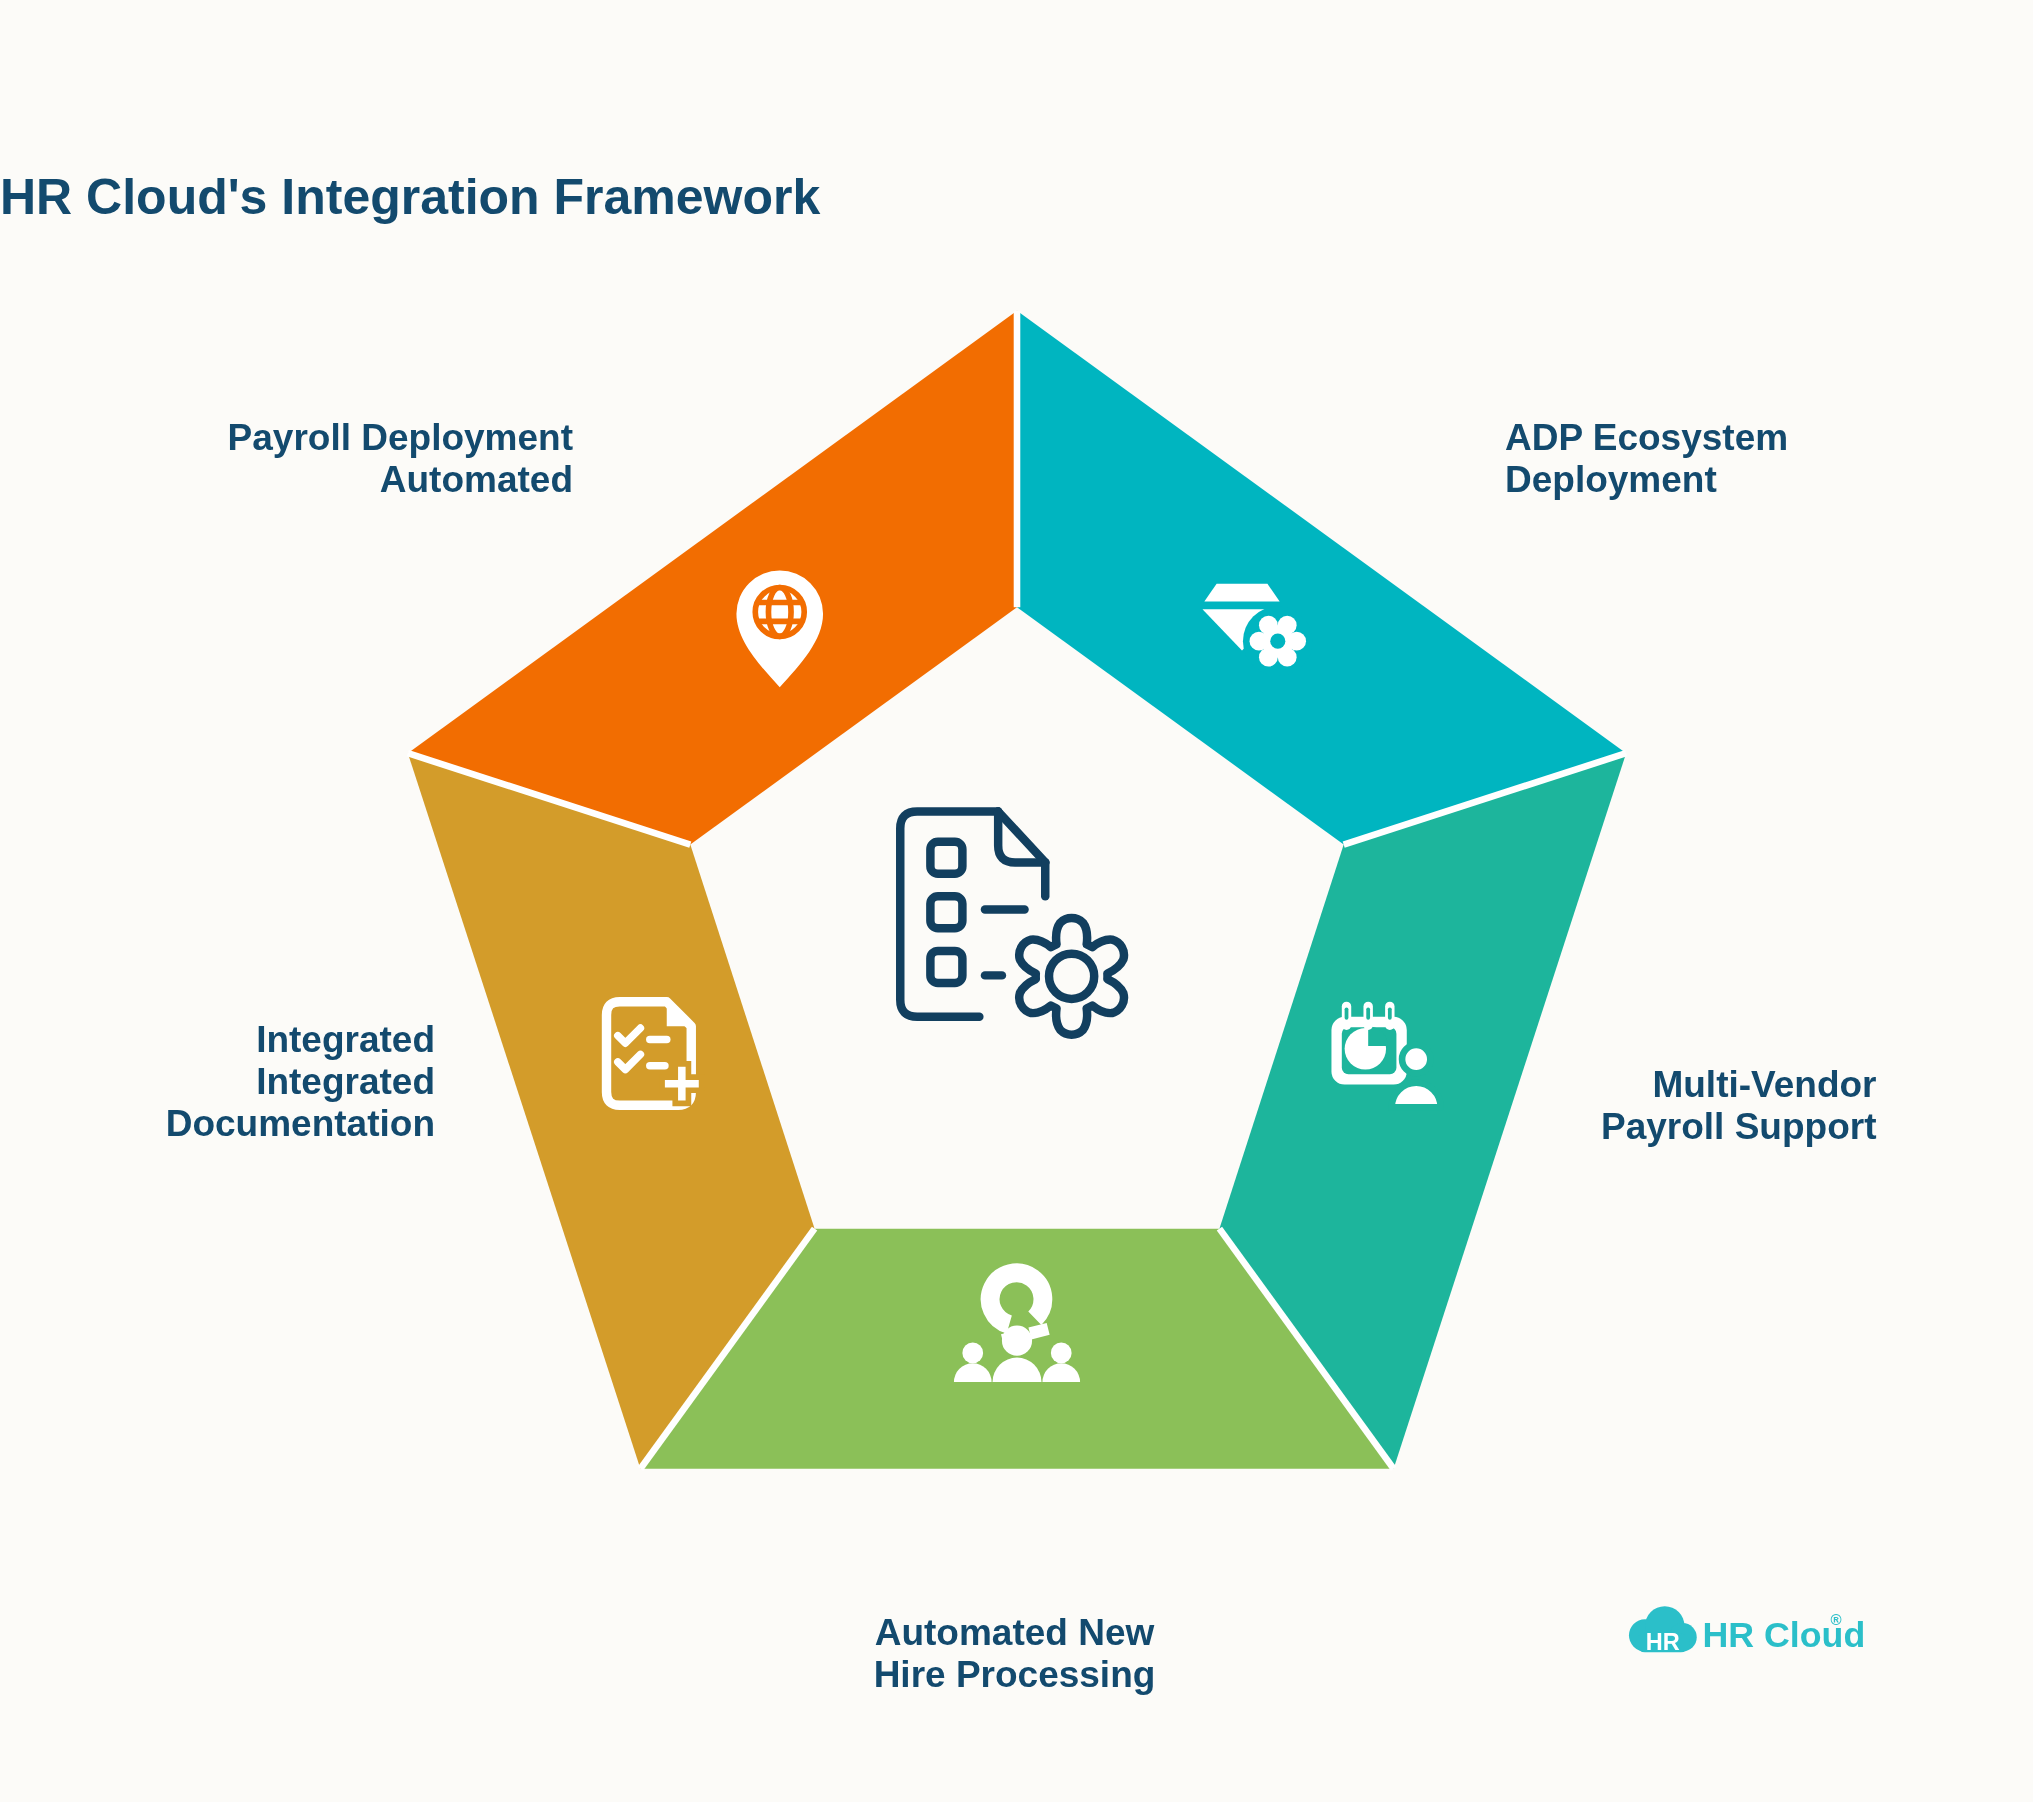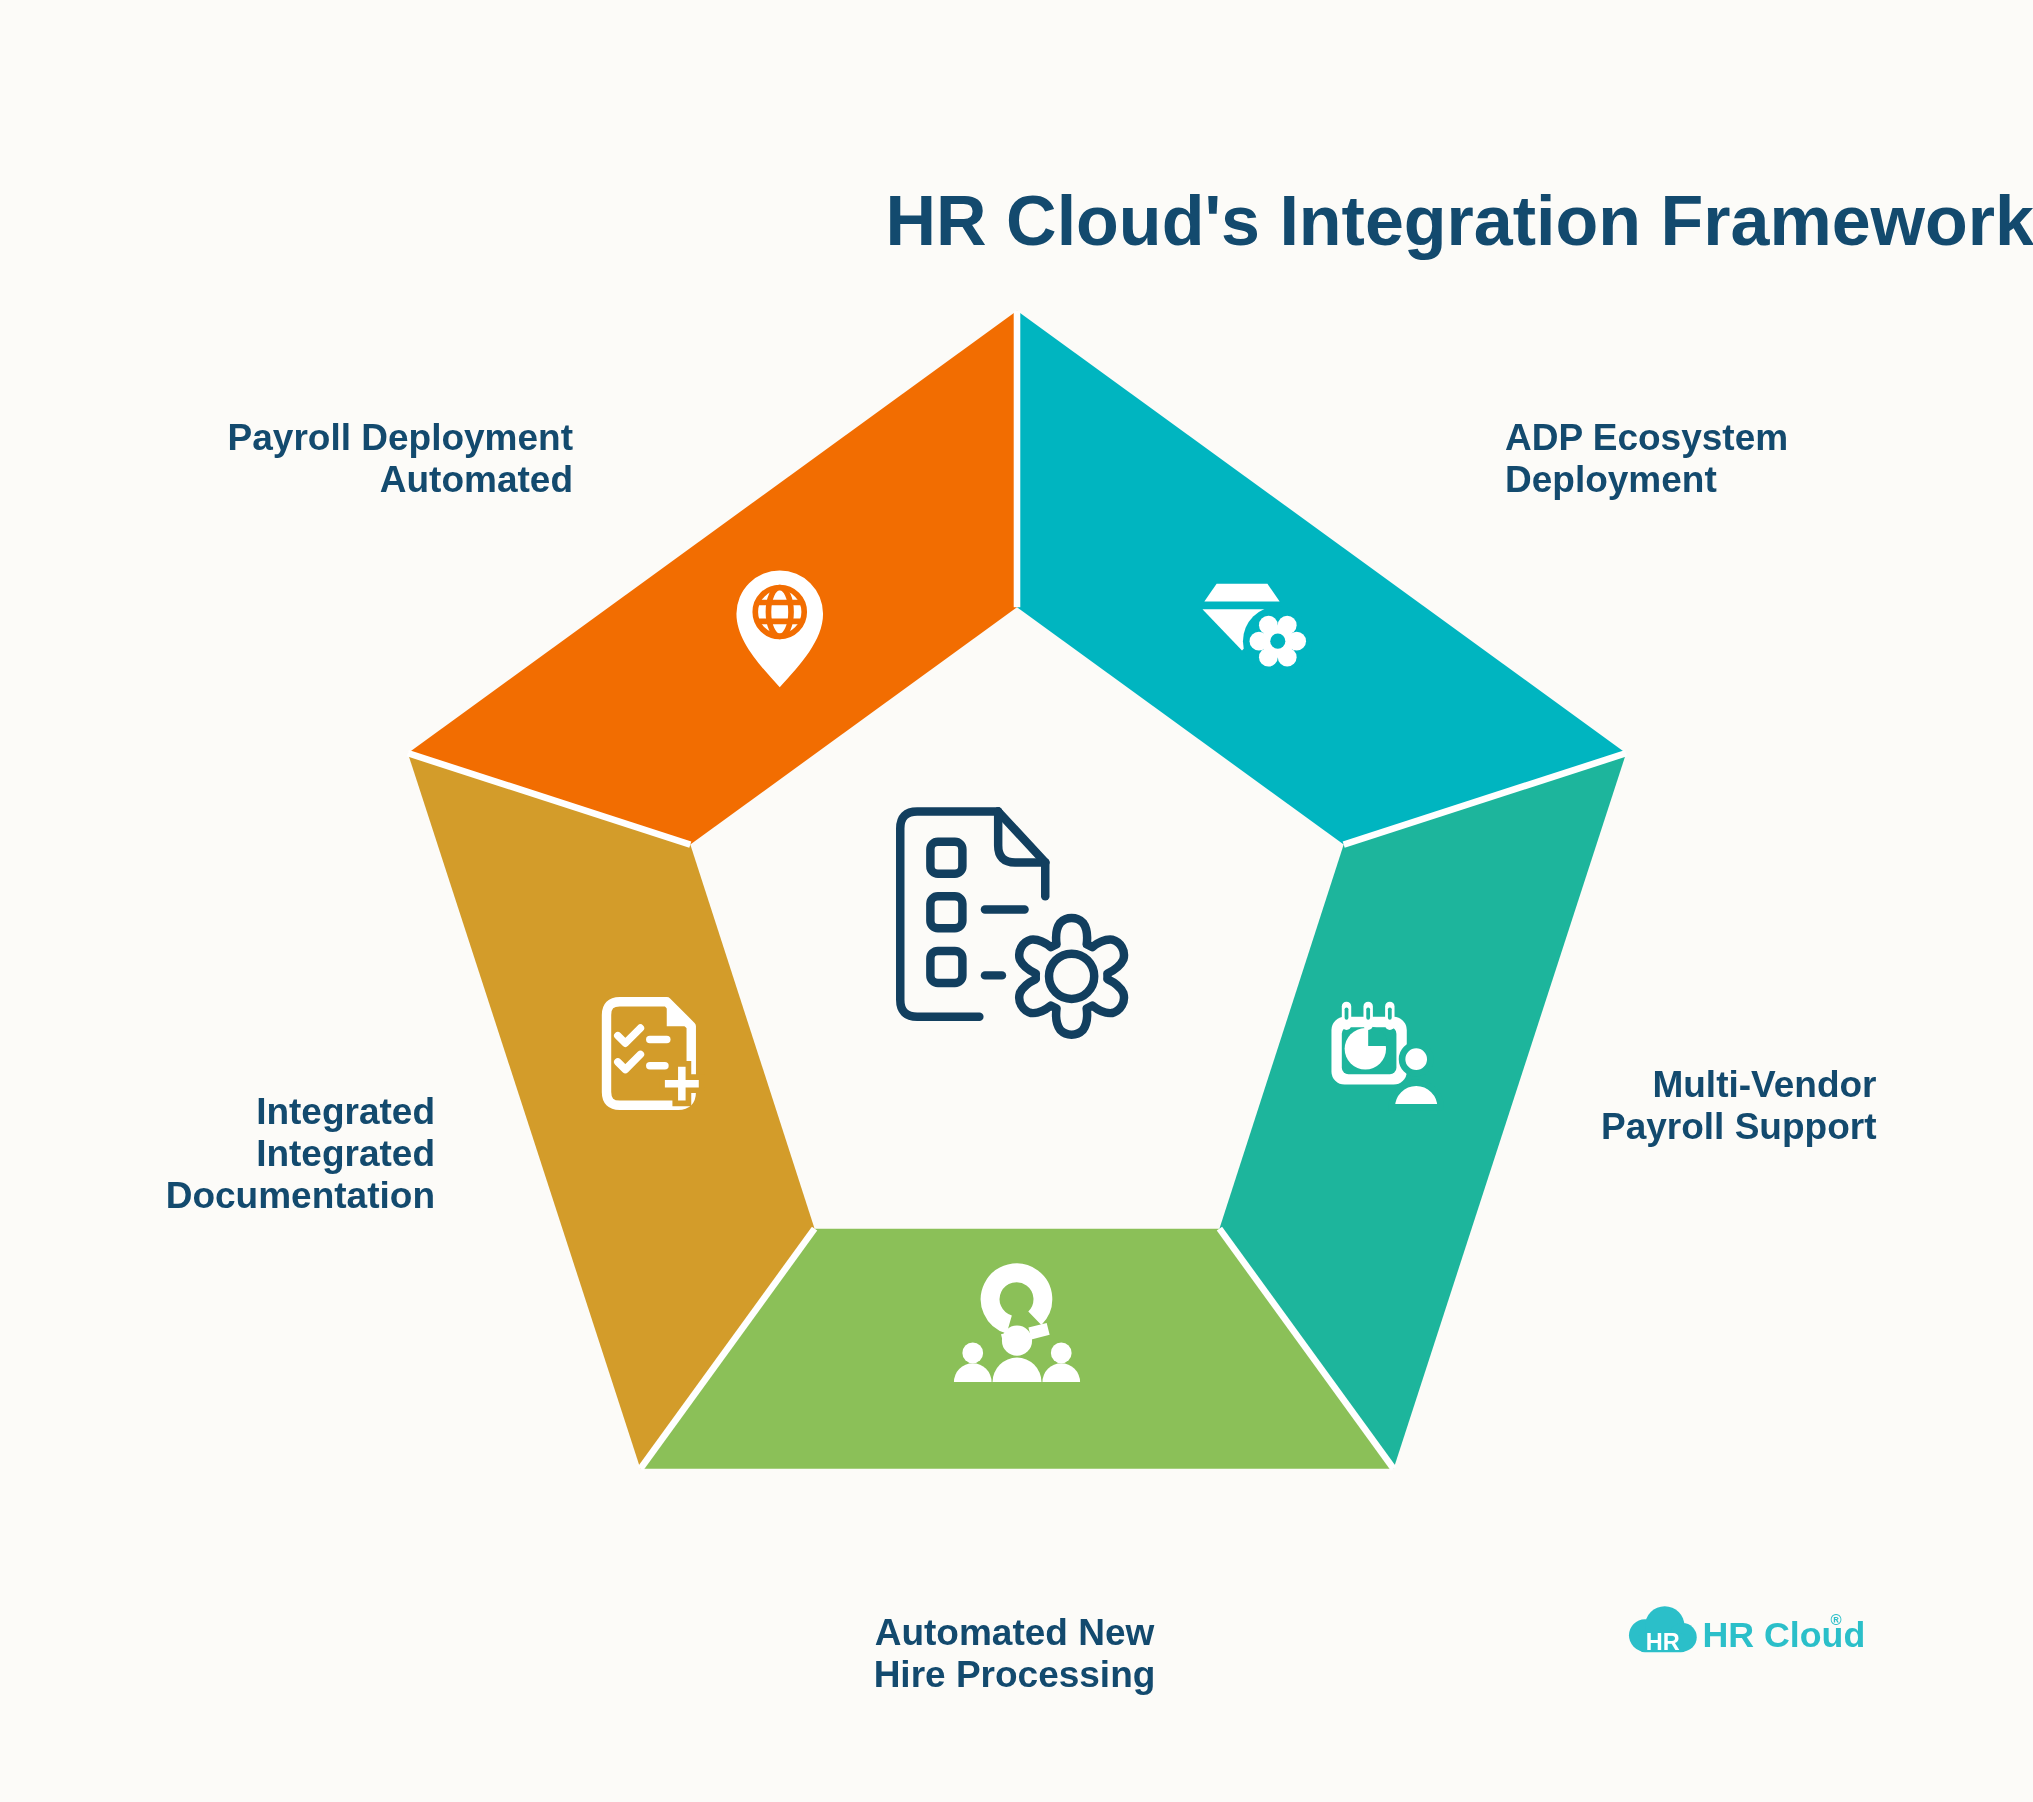--- a/index.html
+++ b/index.html
@@ -6,33 +6,33 @@
   body{
     width:2034px;height:1802px;
     background:#FCFBF8;
     font-family:"Liberation Sans", sans-serif;
     position:relative;
     overflow:hidden;
   }
   .canvas{position:absolute;left:0;top:0;width:2034px;height:1802px;}
   .title{
     position:absolute;left:0;right:0;top:134px;
-    text-align:right;
-    font-size:70px;font-weight:800;
+    text-align:left;
+    font-size:50px;font-weight:800;
     color:#134A6E;
   }
   .label{
     position:absolute;
     font-size:37px;font-weight:700;line-height:42px;
     color:#134A6E;
   }
   #label-global{right:1461px;top:417px;text-align:right;}
   #label-adp{left:1465px;top:417px;text-align:left;margin-left:40px;}
   #label-multi{left:1601px;top:1064px;text-align:right;}
-  #label-compliance{right:1599px;top:1091px;text-align:right;}
+  #label-compliance{right:1599px;top:1019px;text-align:right;}
   #label-automated{left:826px;width:377px;top:1572px;text-align:center;margin-top:40px;}
   svg{position:absolute;left:0;top:0;}
 </style>
 </head>
 <body>
 
 <div class="canvas">
 
   <h1 class="title">HR Cloud's Integration Framework</h1>
 

